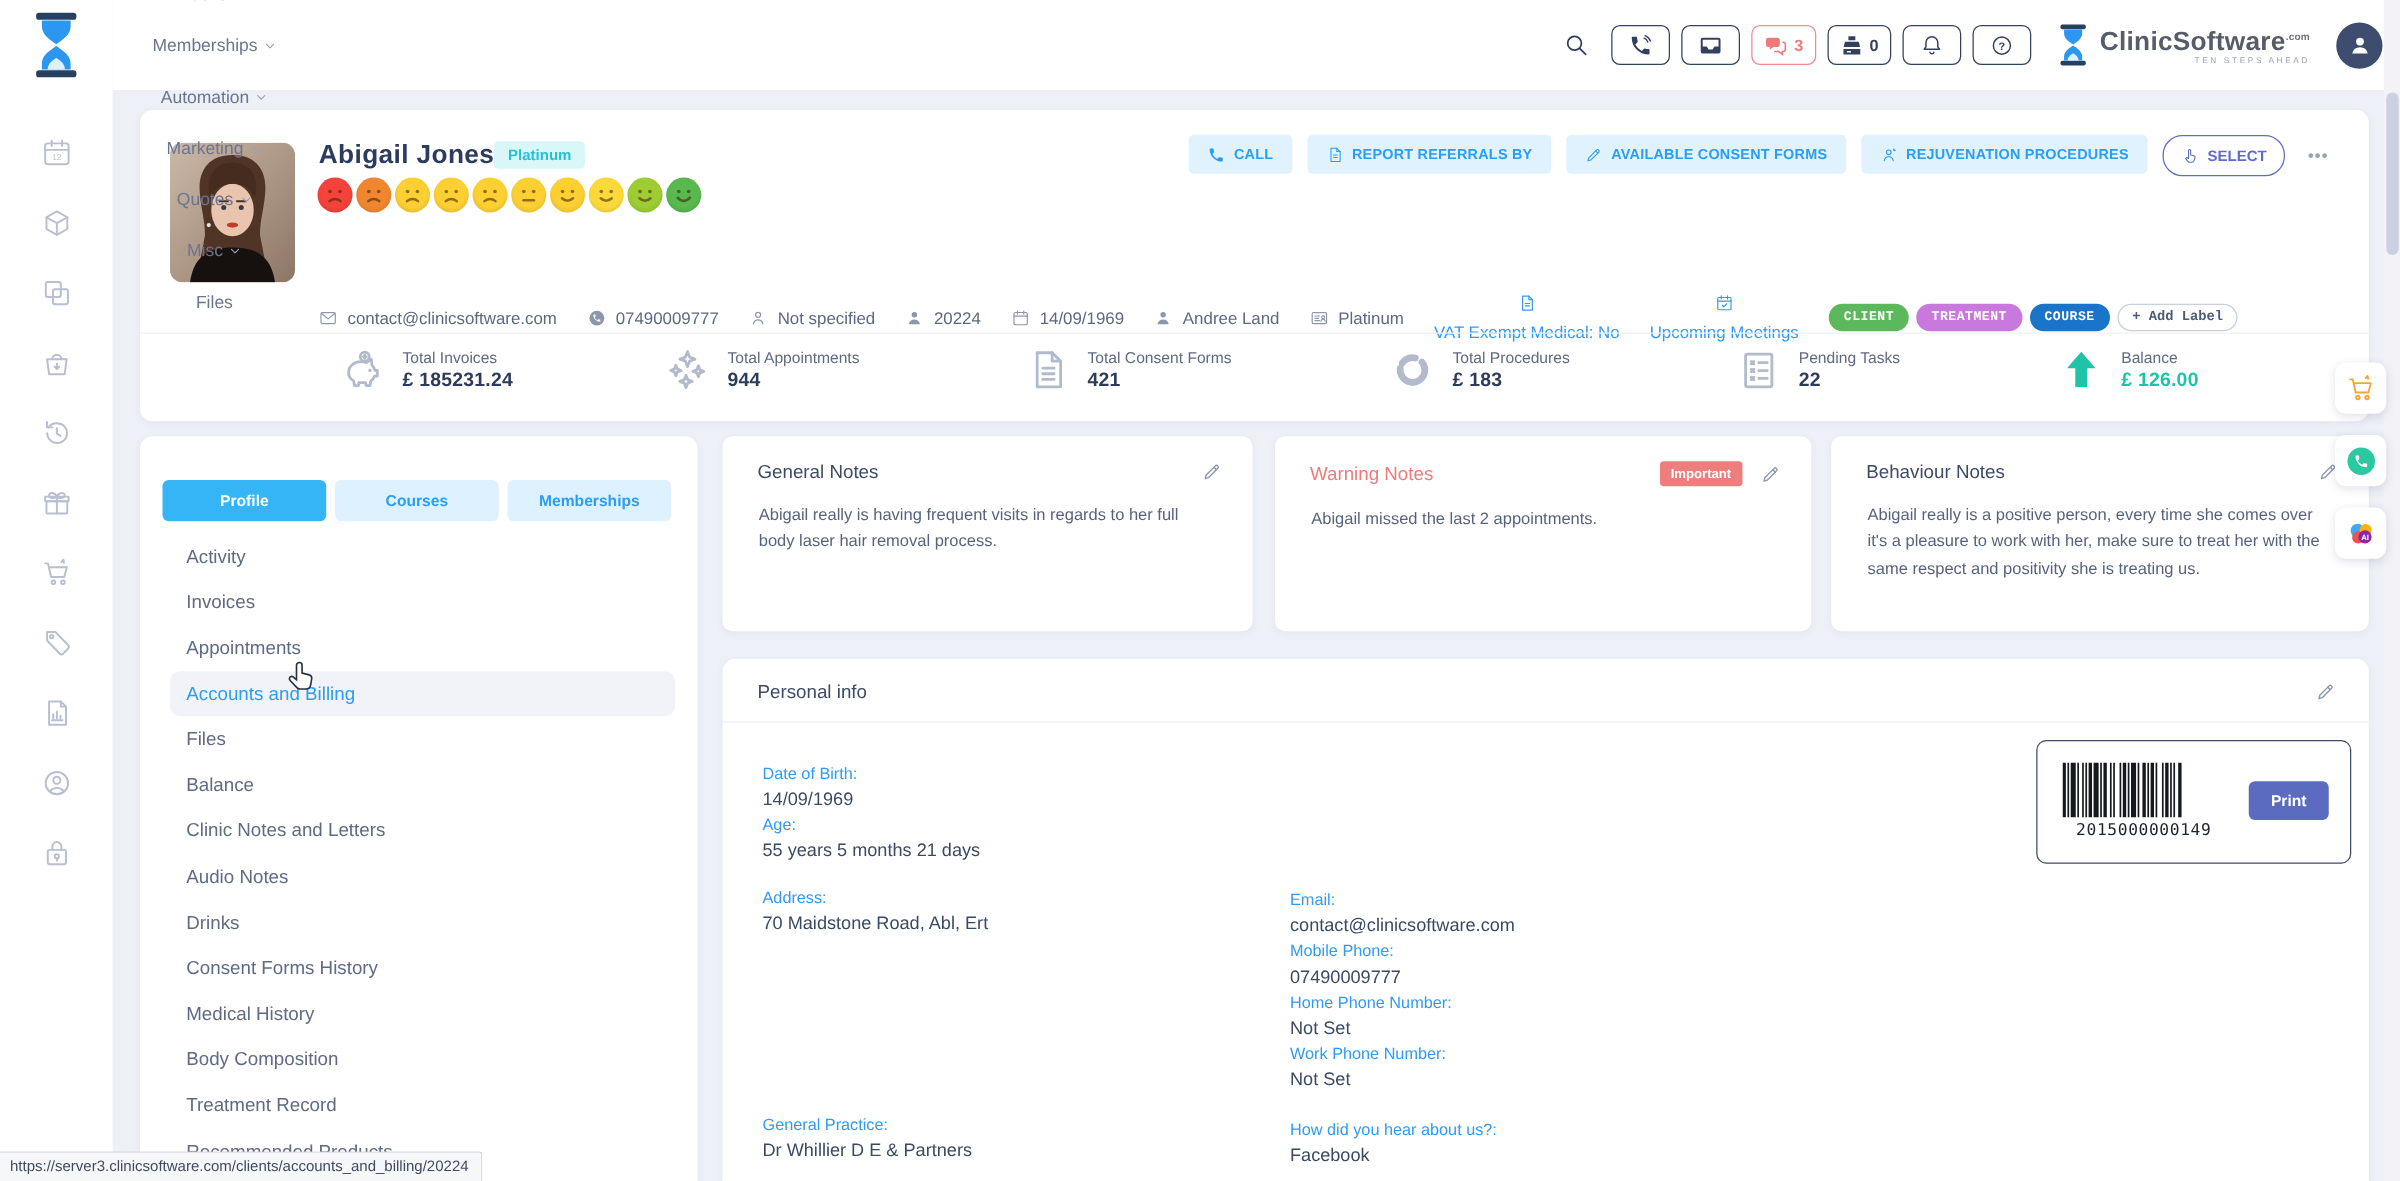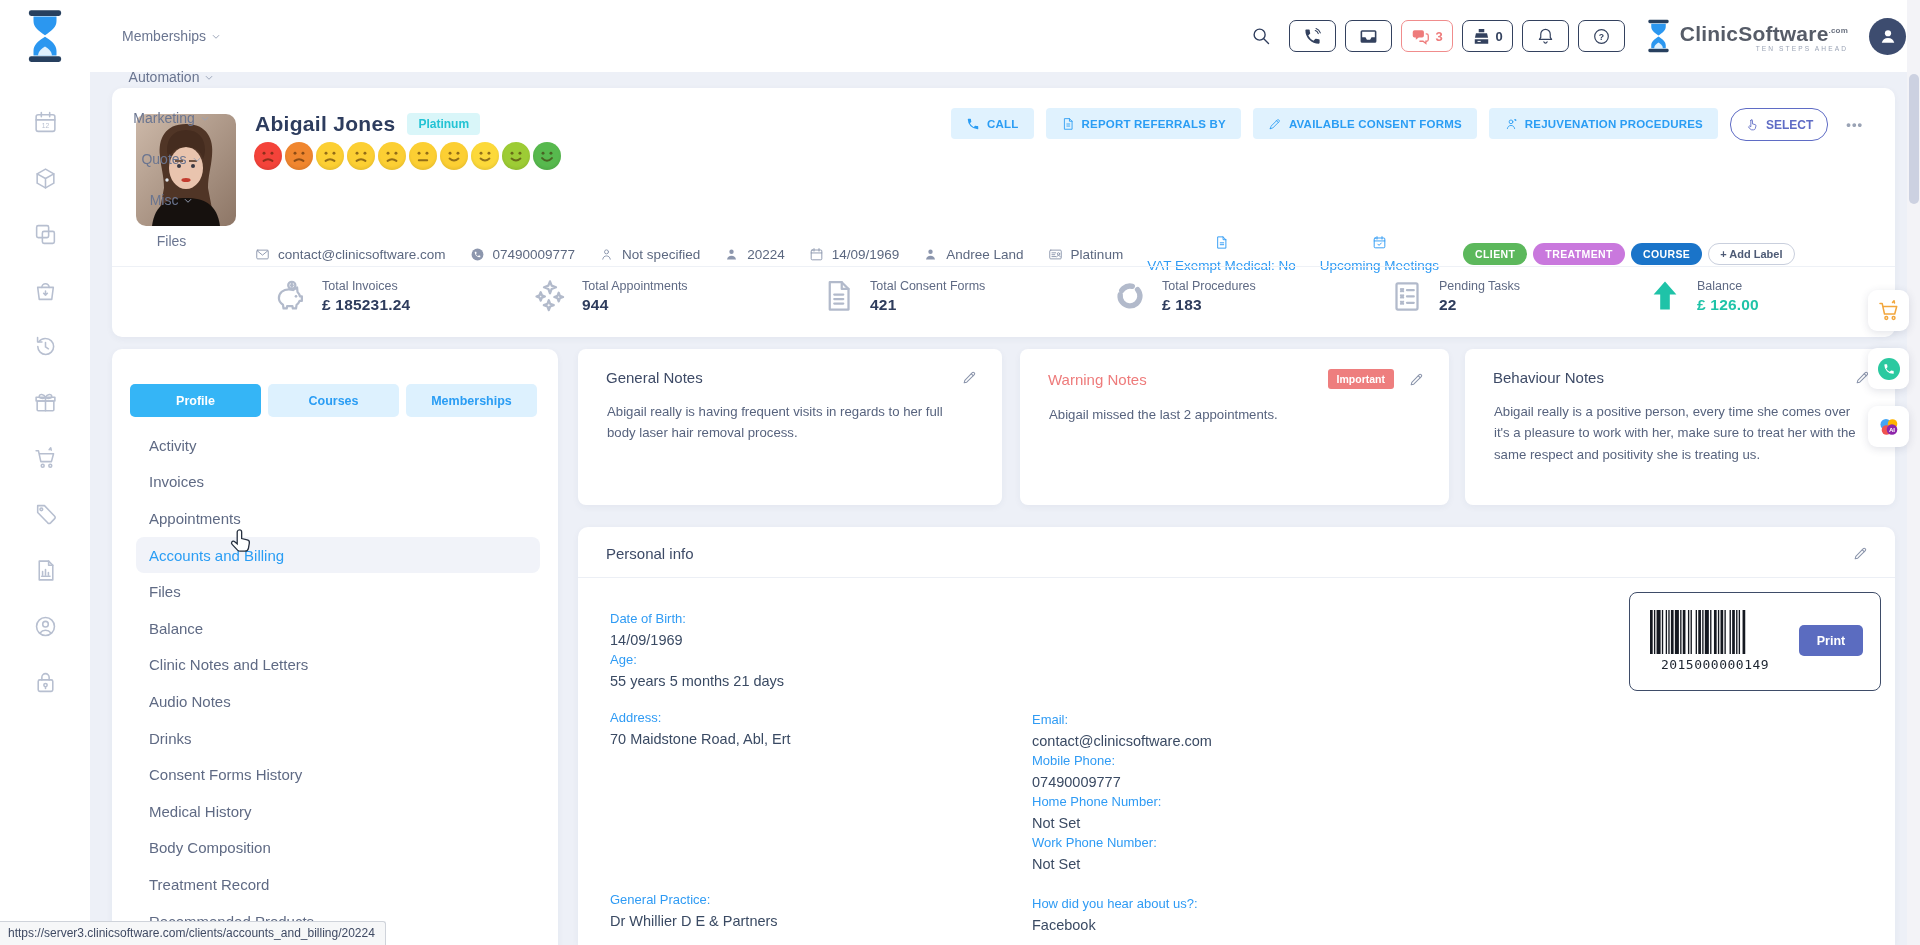--- a/index.html
+++ b/index.html
@@ -31,37 +31,37 @@
   .brand-tag{font-size:6.6px;letter-spacing:2.1px;color:#9aa3b5;text-align:right;margin-top:1px;}
   .avatar{width:37px;height:37px;border-radius:50%;background:#3d4c6f;display:flex;align-items:center;justify-content:center;cursor:pointer;}
   .avatar span{width:22px;height:22px;}
 
   
   .card{position:absolute;background:#fff;border-radius:10px;box-shadow:0 2px 7px rgba(45,65,105,.05);box-sizing:border-box;}
 
   
   .card-client{left:112px;top:88px;width:1783px;height:249px;}
   .photo{position:absolute;left:24px;top:26px;width:100px;height:112px;border-radius:10px;overflow:hidden;}
-  .name-row{position:absolute;left:143px;top:24px;display:flex;align-items:center;gap:12px;}
+  .name-row{position:absolute;left:143px;top:24px;display:flex;align-items:center;gap:0;}
   .client-name{font-size:21px;font-weight:bold;color:#2d3c5e;letter-spacing:.3px;}
   .tier-badge{background:#d9f6f9;color:#23c3d4;font-size:12px;font-weight:bold;padding:4px 11px;border-radius:4px;}
   .faces{position:absolute;left:142px;top:54px;display:flex;gap:3px;}
   .face{width:28px;height:28px;border-radius:50%;display:block;cursor:pointer;box-shadow:inset 0 -2px 3px rgba(0,0,0,.08);}
   .client-actions{position:absolute;right:26px;top:20px;display:flex;gap:12px;}
   .act-btn{border:none;background:#e0f2fe;color:#2a9df4;font-size:11.5px;font-weight:bold;height:31px;padding:0 15px;border-radius:4px;display:flex;align-items:center;gap:7px;letter-spacing:.2px;}
   .act-btn .ab-icon{width:14px;height:14px;}
   .select-btn{background:#fff;border:1.6px solid #5f6cc5;color:#5f6cc5;font-size:12px;font-weight:bold;height:33px;padding:0 14px;border-radius:16px;display:flex;align-items:center;gap:7px;}
   .select-btn .ab-icon{width:14px;height:14px;}
   .more-btn{border:none;background:transparent;color:#9aa3b5;font-size:13px;font-weight:bold;letter-spacing:1px;}
   .contact-row{position:absolute;left:143px;top:147px;right:24px;display:flex;align-items:center;gap:24px;font-size:13.5px;color:#5c6880;white-space:nowrap;}
   .c-item{display:flex;align-items:center;gap:8px;}
   .c-item .ci{width:15px;height:15px;color:#8c96ad;flex:none;}
   .c-item.blue{color:#2f9bf4;font-weight:500;cursor:pointer;flex-direction:column;}
   .c-item.blue .ci{color:#2f9bf4;}
-  .tags{display:flex;align-items:center;gap:6px;}
+  .tags{display:flex;align-items:center;gap:6px;font-family:Liberation Mono, monospace;}
   .tag{color:#fff;font-size:10.5px;font-weight:bold;padding:5px 12px;border-radius:12px;letter-spacing:.4px;}
   .add-label{background:#fff;border:1px solid #c9cfdd;color:#4d5a75;font-size:11px;font-weight:bold;padding:4px 11px;border-radius:12px;}
   .stats-divider{position:absolute;left:0;right:0;top:178px;border-top:1px solid #eef1f6;}
   .stats{position:absolute;left:0;top:190px;right:0;height:50px;}
   .stat{position:absolute;display:flex;align-items:center;gap:14px;}
   .stat-icon{width:36px;height:36px;color:#b2bacb;flex:none;}
   .stat-label{font-size:12.5px;color:#5f6a84;}
   .stat-value{font-size:15.5px;font-weight:bold;color:#2e3c5c;margin-top:3px;letter-spacing:.2px;}
 
   

